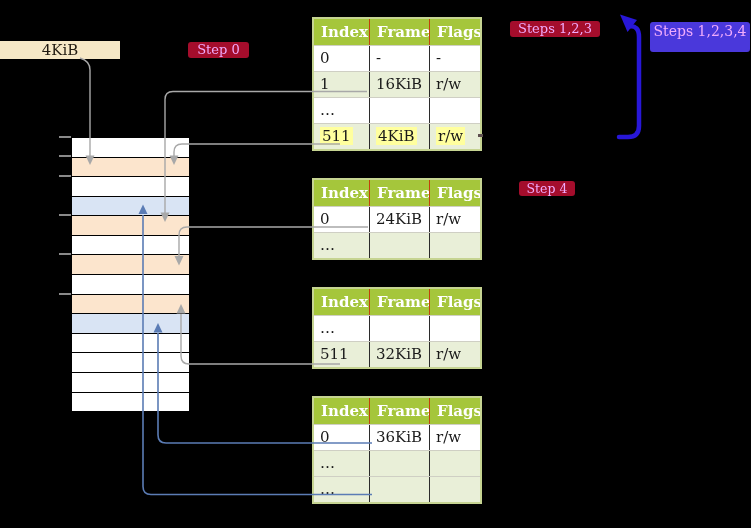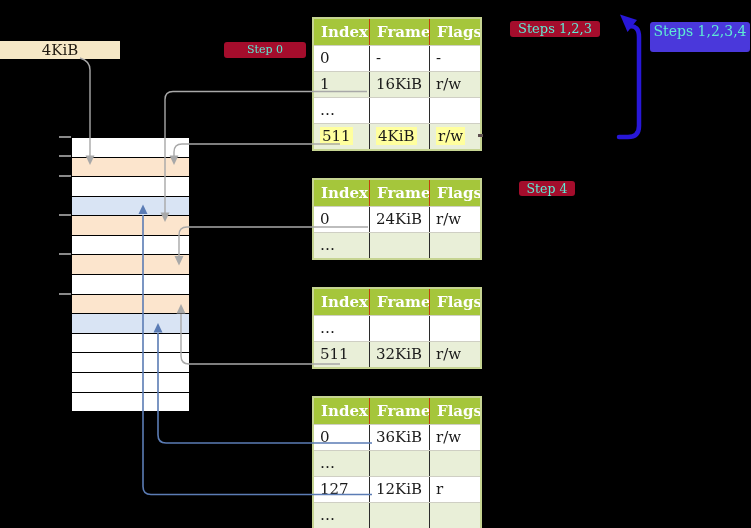--- a/index.html
+++ b/index.html
@@ -5,24 +5,24 @@
   html,body{margin:0;padding:0;background:#000;}
   #stage{position:relative;width:751px;height:528px;background:#000;overflow:hidden;
          font-family:"DejaVu Serif","Liberation Serif",serif;}
 
   
   .label-box{position:absolute;left:0;top:41px;width:120px;height:18px;
              background:var(--label-box-bg,#f6e8c6);color:#201a10;font-size:15px;
              text-align:center;line-height:18px;}
 
   
-  .badge{position:absolute;color:#5eead4;text-align:center;border-radius:3px;white-space:nowrap;}
+  .badge{position:absolute;color:#f0abfc;text-align:center;border-radius:3px;white-space:nowrap;}
   .badge.red{background:var(--badge-red,#a40d2c);}
   .badge.blue{background:var(--badge-blue,#4a38db);}
-  #badge-step0{left:188px;top:42px;width:82px;height:16px;font-size:11px;line-height:16px;margin-left:36px;}
+  #badge-step0{left:188px;top:42px;width:61px;height:16px;font-size:13px;line-height:16px;}
   #badge-steps123{left:510px;top:21px;width:90px;height:16px;font-size:13px;line-height:16px;}
   #badge-steps1234{left:650px;top:22px;width:100px;height:30px;font-size:14px;line-height:18px;}
   #badge-step4{left:519px;top:169px;width:56px;height:15px;font-size:12.5px;line-height:15px;margin-top:12px;}
 
   
   #memcol{position:absolute;left:71px;top:137px;width:119px;height:275px;
           display:flex;flex-direction:column;border:1px solid #000;box-sizing:border-box;}
   .mrow{flex:1;}
   .mrow + .mrow{border-top:1px solid #000;}
   .mrow.free{background:var(--mem-free,#ffffff);}
@@ -158,25 +158,20 @@
       <div class="brow">
         <div class="bc"><span>0</span></div>
         <div class="bc"><span>36KiB</span></div>
         <div class="bc"><span>r/w</span></div>
       </div>
       <div class="brow alt">
         <div class="bc"><span>…</span></div>
         <div class="bc"></div>
         <div class="bc"></div>
       </div>
-      <div class="brow">
-        <div class="bc"><span>127</span></div>
-        <div class="bc"><span>12KiB</span></div>
-        <div class="bc"><span>r</span></div>
-      </div>
       <div class="brow alt">
         <div class="bc"><span>…</span></div>
         <div class="bc"></div>
         <div class="bc"></div>
       </div>
     </div>
 
   <div class="artifact"></div>
 
   <svg id="overlay" width="751" height="528" viewBox="0 0 751 528">

